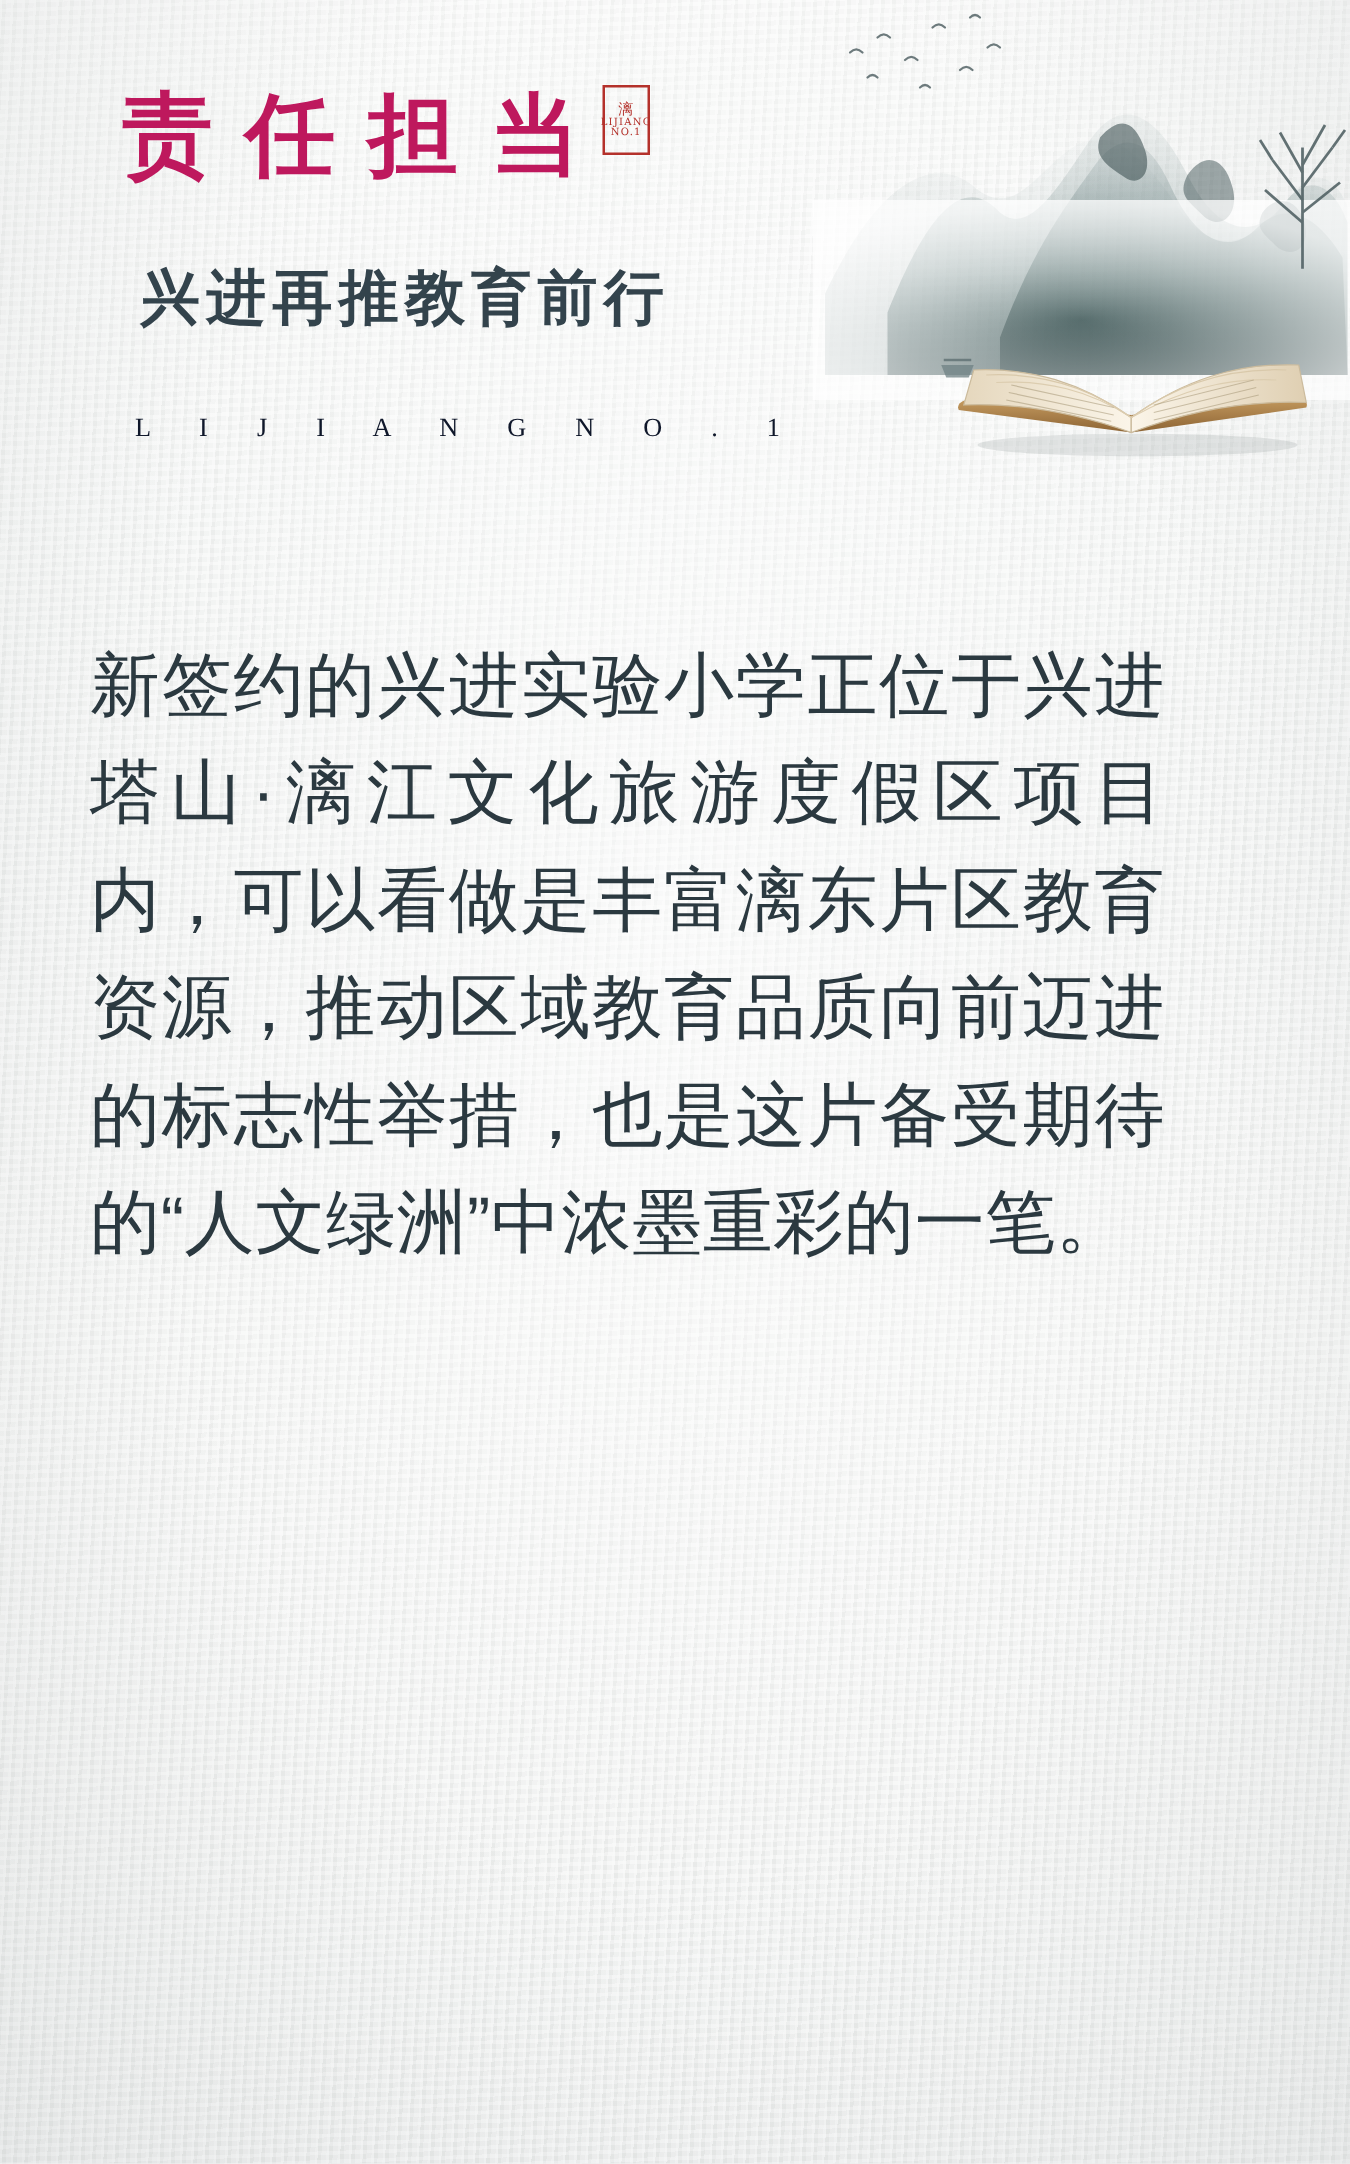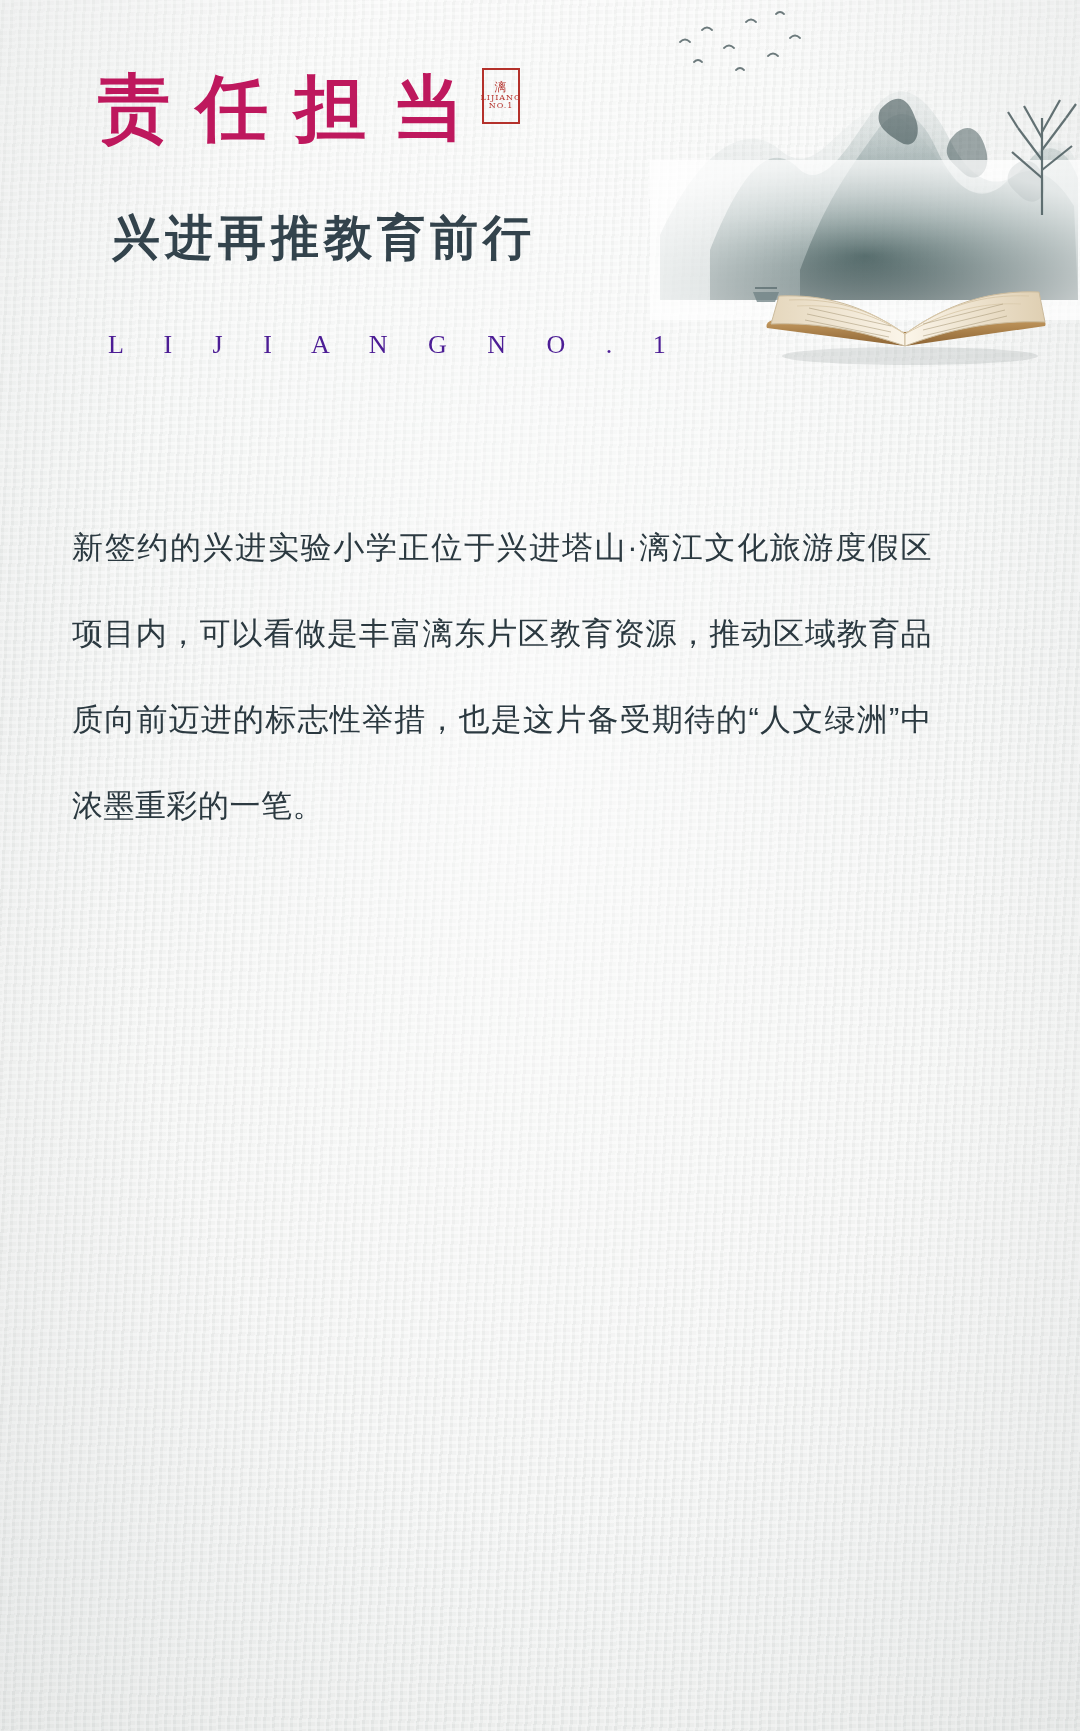--- a/index.html
+++ b/index.html
@@ -112,36 +112,36 @@
     color: #33434c;
     font-weight: 700;
     font-family: "DejaVu Serif", "Liberation Serif", serif;
     white-space: nowrap;
   }
 
   .title-latin {
     position: absolute;
     left: 108px;
     top: 330px;
-    font-size: 26px;
+    font-size: 21px;
     letter-spacing: 17px;
-    color: #4c1d95;
+    color: #0f172a;
     font-family: "Liberation Serif", "DejaVu Serif", serif;
     white-space: nowrap;
   }
 
   
   .body-copy {
     position: absolute;
     left: 72px;
     top: 505px;
     width: 860px;
   }
   .para {
-    font-size: 31px;
+    font-size: 56px;
     line-height: 86px;
     color: #2b3940;
     letter-spacing: 0.5px;
     margin: 0 0 56px 0;
     text-align: justify;
     font-family: "Liberation Sans", "DejaVu Sans", sans-serif;
   }
   .para:last-child { margin-bottom: 0; }
 </style>
 </head>

